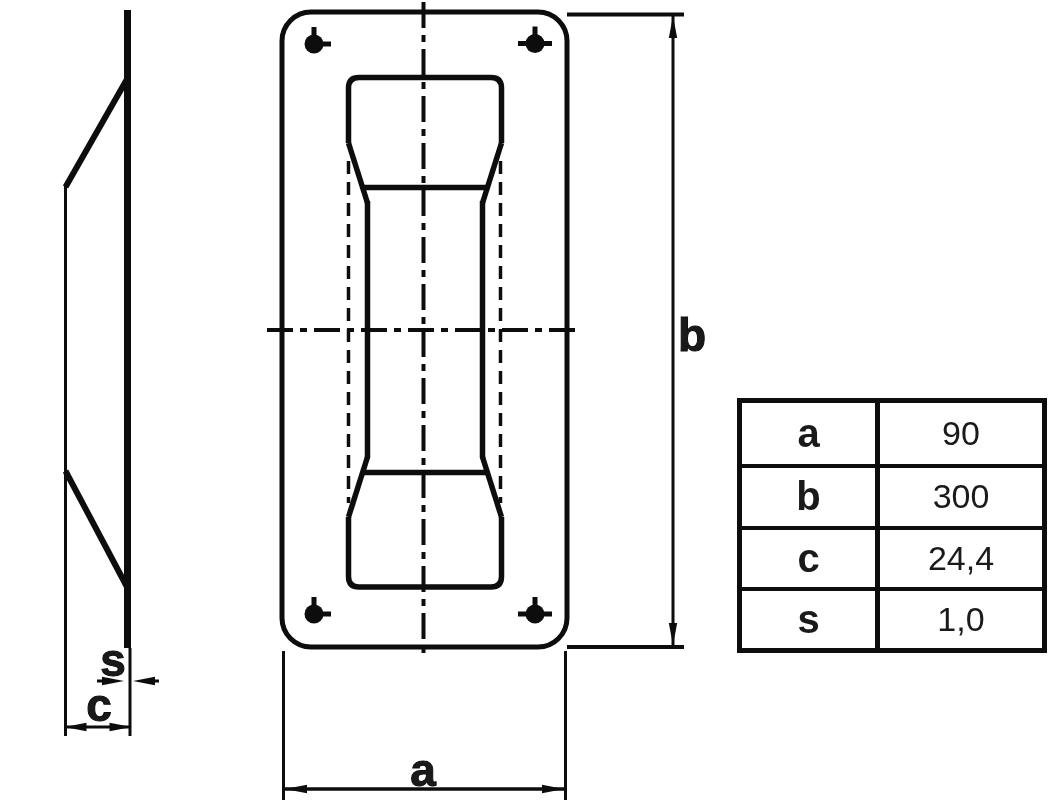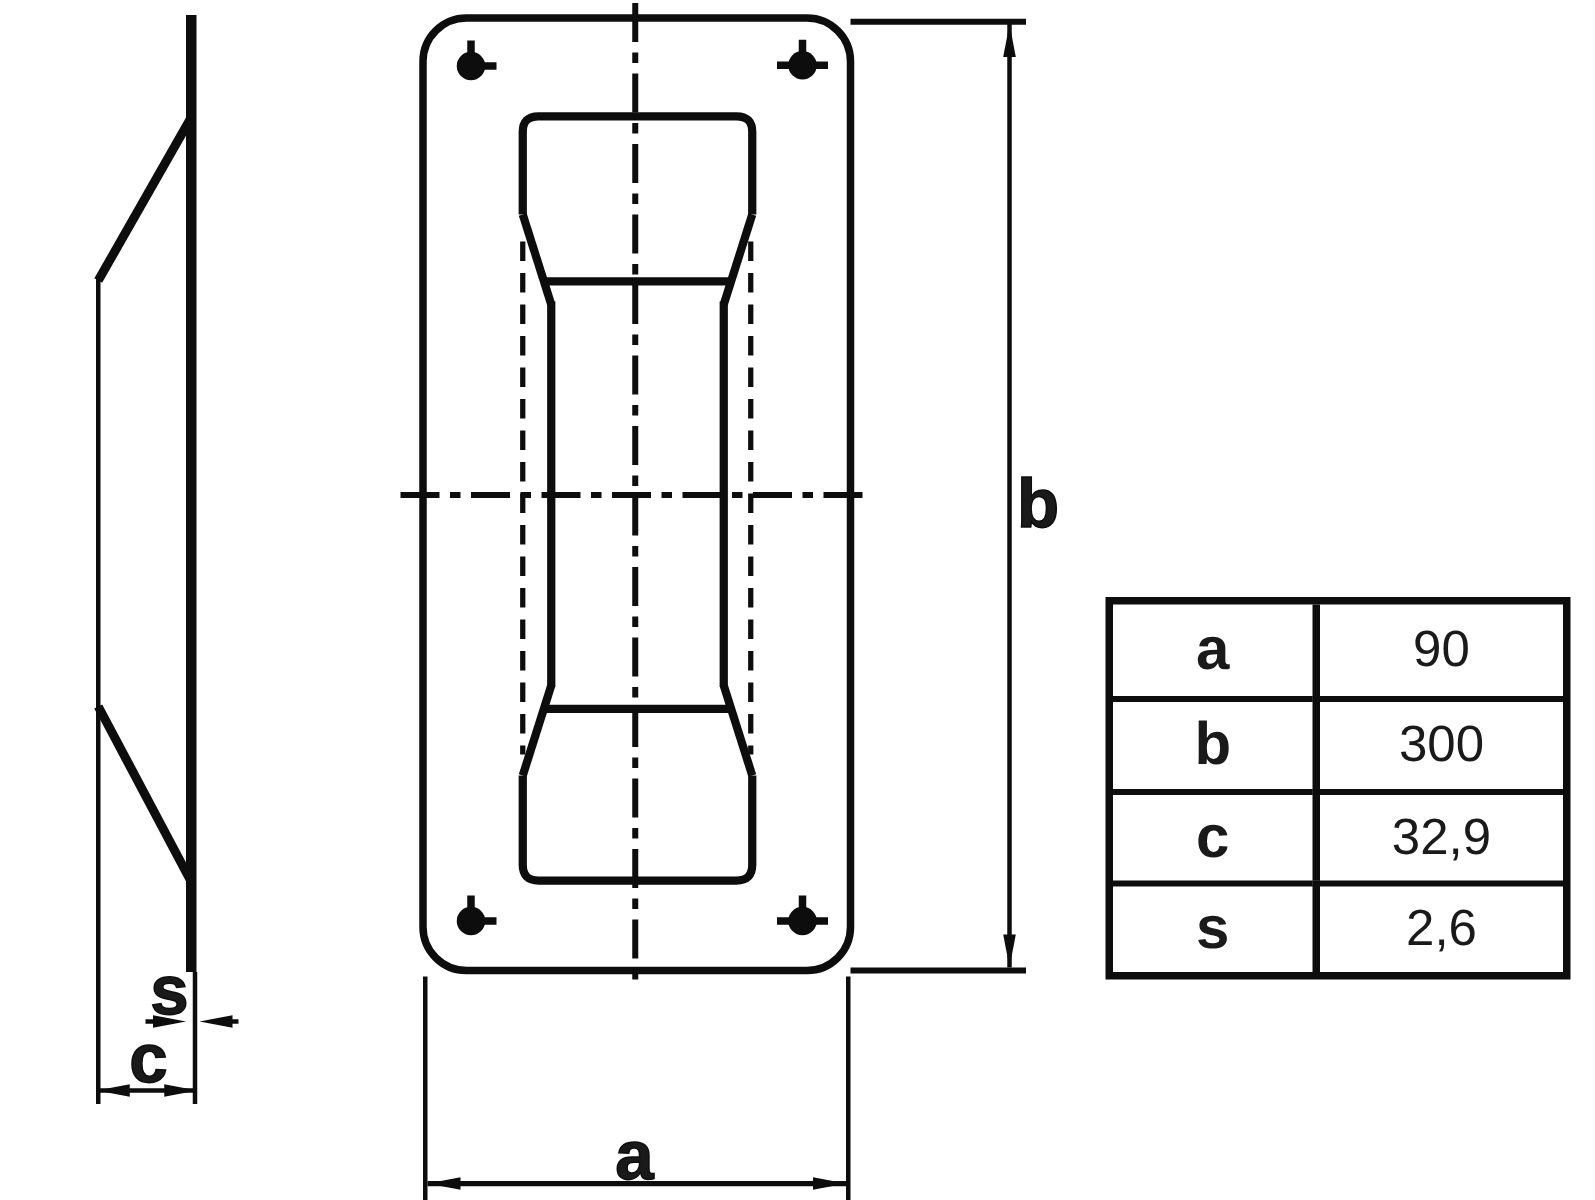--- a/index.html
+++ b/index.html
@@ -146,19 +146,19 @@
   </svg>
 
   <div class="dim-table">
     <div class="tcell param">a</div>
     <div class="tcell value value-col">90</div>
 
     <div class="tcell param not-first-row">b</div>
     <div class="tcell value value-col not-first-row">300</div>
 
     <div class="tcell param not-first-row">c</div>
-    <div class="tcell value value-col not-first-row">32,9</div>
+    <div class="tcell value value-col not-first-row">24,4</div>
 
     <div class="tcell param not-first-row">s</div>
-    <div class="tcell value value-col not-first-row">2,6</div>
+    <div class="tcell value value-col not-first-row">1,0</div>
   </div>
 
 </div>
 
 </body></html>

